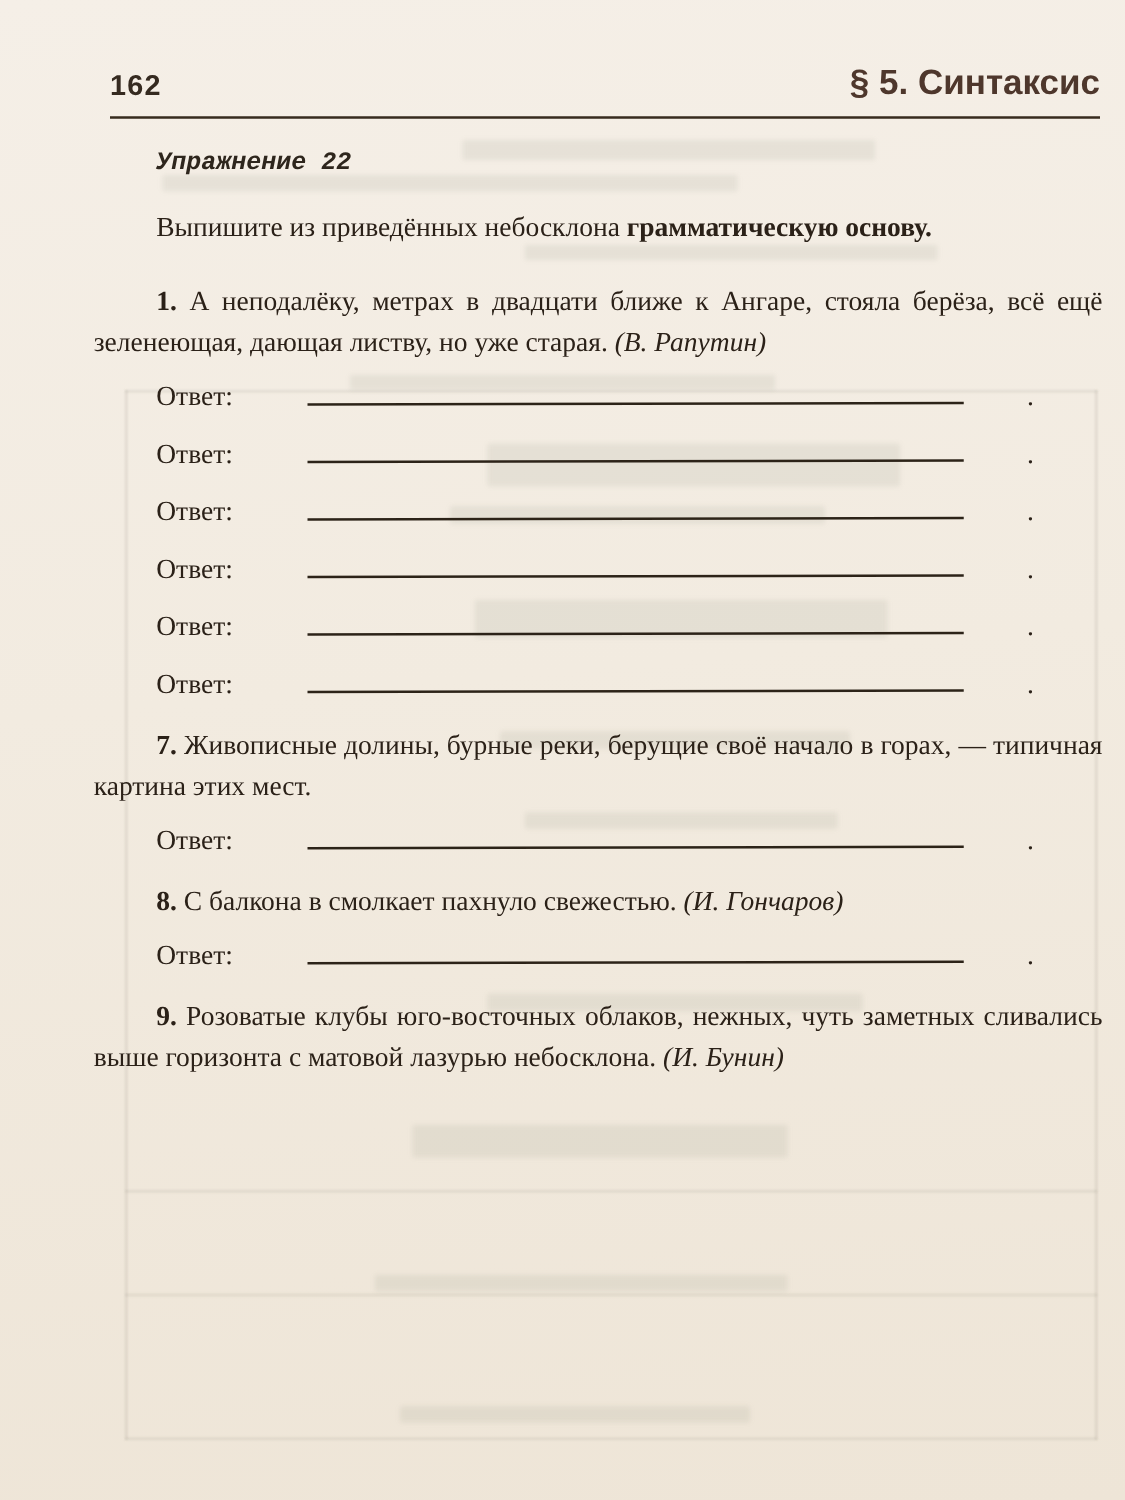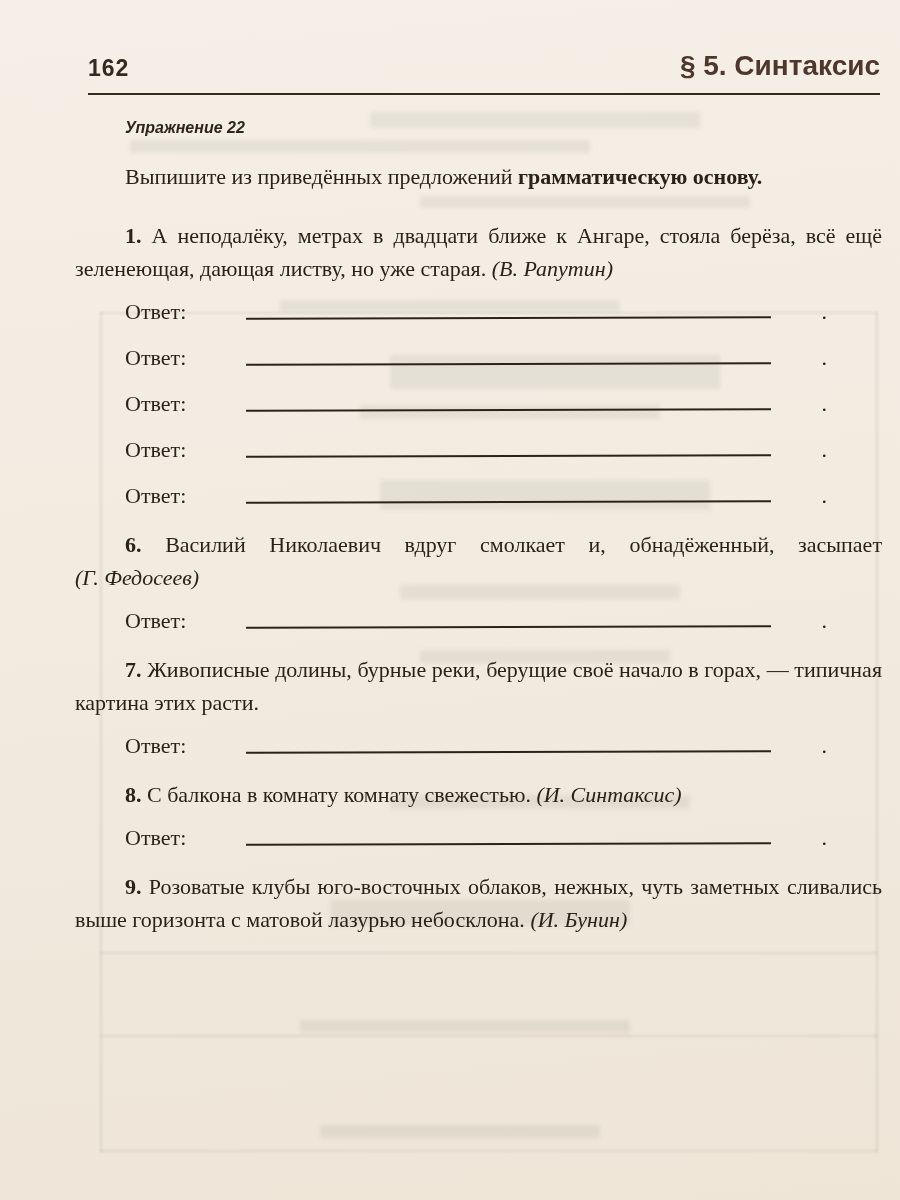--- a/index.html
+++ b/index.html
@@ -35,22 +35,22 @@
     margin:50px 2px 0 13px;
     padding-bottom:11px;
     border-bottom:2.5px solid var(--rule);
     font-family:"Liberation Sans", sans-serif;
   }
   .pagenum{font-size:23px;font-weight:bold;color:var(--header-ink);letter-spacing:1px;}
   .section{font-size:28px;font-weight:bold;color:var(--section-ink);}
 
   .ex-title{
     margin:24px 0 0 50px;
-    font-family:Liberation Sans, sans-serif;
-    font-size:16px;font-weight:bold;font-style:italic;
+    font-family:Liberation Mono, monospace;
+    font-size:20px;font-weight:bold;font-style:italic;
     color:#2e261d;
   }
 
   .instruction{
     margin:24px 0 0 0;
     text-indent:50px;
     font-size:22px;line-height:32px;
     text-align:justify;
   }
   .instruction b{font-weight:bold;}
@@ -107,21 +107,21 @@
 
 <div class="content">
 
   <header class="pagehead">
     <span class="pagenum">162</span>
     <span class="section">§ 5. Синтаксис</span>
   </header>
 
   <h2 class="ex-title">Упражнение 22</h2>
 
-  <p class="instruction"><span>Выпишите из приведённых предложений </span><b>грамматическую основу.</b></p>
+  <p class="instruction"><span>Выпишите из приведённых небосклона </span><b>грамматическую основу.</b></p>
 
   <div class="items">
 
     <section class="item">
       <p class="sentence"><b class="num">1.</b> <span>А неподалёку, метрах в двадцати ближе к Ангаре, стояла берёза, всё ещё зеленеющая, дающая листву, но уже старая.</span> <i class="author">(В. Рапутин)</i></p>
       <div class="answer">
         <span class="alabel">Ответ:</span>
         <span class="aline"></span>
         <span class="adot">.</span>
       </div>
@@ -153,39 +153,38 @@
 
     <section class="item">
       <div class="answer">
         <span class="alabel">Ответ:</span>
         <span class="aline"></span>
         <span class="adot">.</span>
       </div>
     </section>
 
     <section class="item">
-      <p class="sentence"><b class="num">6.</b> <span>Василий Николаевич вдруг смолкает и, обнадёженный, засыпает</span> <i class="author">(Г. Федосеев)</i></p>
       <div class="answer">
         <span class="alabel">Ответ:</span>
         <span class="aline"></span>
         <span class="adot">.</span>
       </div>
     </section>
 
     <section class="item">
-      <p class="sentence"><b class="num">7.</b> <span>Живописные долины, бурные реки, берущие своё начало в горах, — типичная картина этих расти.</span> <i class="author"></i></p>
+      <p class="sentence"><b class="num">7.</b> <span>Живописные долины, бурные реки, берущие своё начало в горах, — типичная картина этих мест.</span> <i class="author"></i></p>
       <div class="answer">
         <span class="alabel">Ответ:</span>
         <span class="aline"></span>
         <span class="adot">.</span>
       </div>
     </section>
 
     <section class="item">
-      <p class="sentence"><b class="num">8.</b> <span>С балкона в комнату комнату свежестью.</span> <i class="author">(И. Синтаксис)</i></p>
+      <p class="sentence"><b class="num">8.</b> <span>С балкона в смолкает пахнуло свежестью.</span> <i class="author">(И. Гончаров)</i></p>
       <div class="answer">
         <span class="alabel">Ответ:</span>
         <span class="aline"></span>
         <span class="adot">.</span>
       </div>
     </section>
 
     <section class="item">
       <p class="sentence"><b class="num">9.</b> <span>Розоватые клубы юго-восточных облаков, нежных, чуть заметных сливались выше горизонта с матовой лазурью небосклона.</span> <i class="author">(И. Бунин)</i></p>
 

